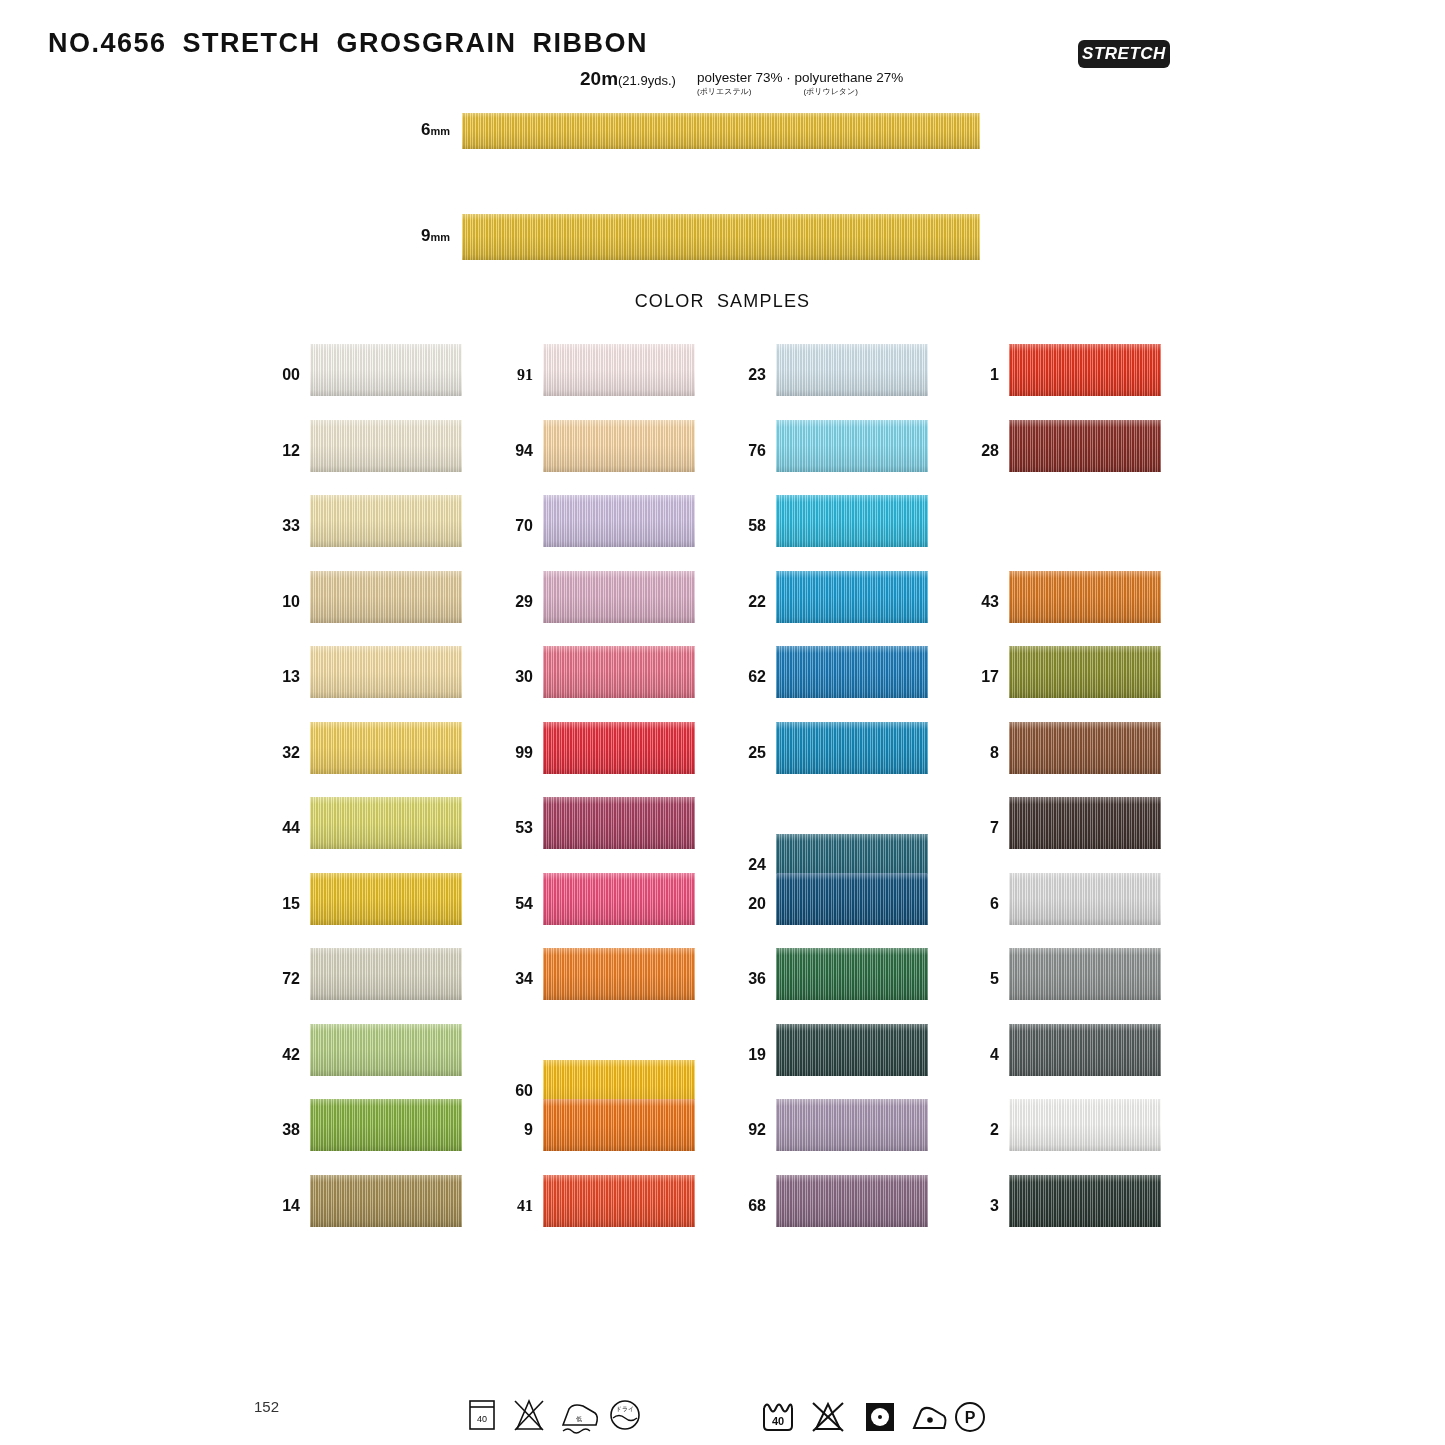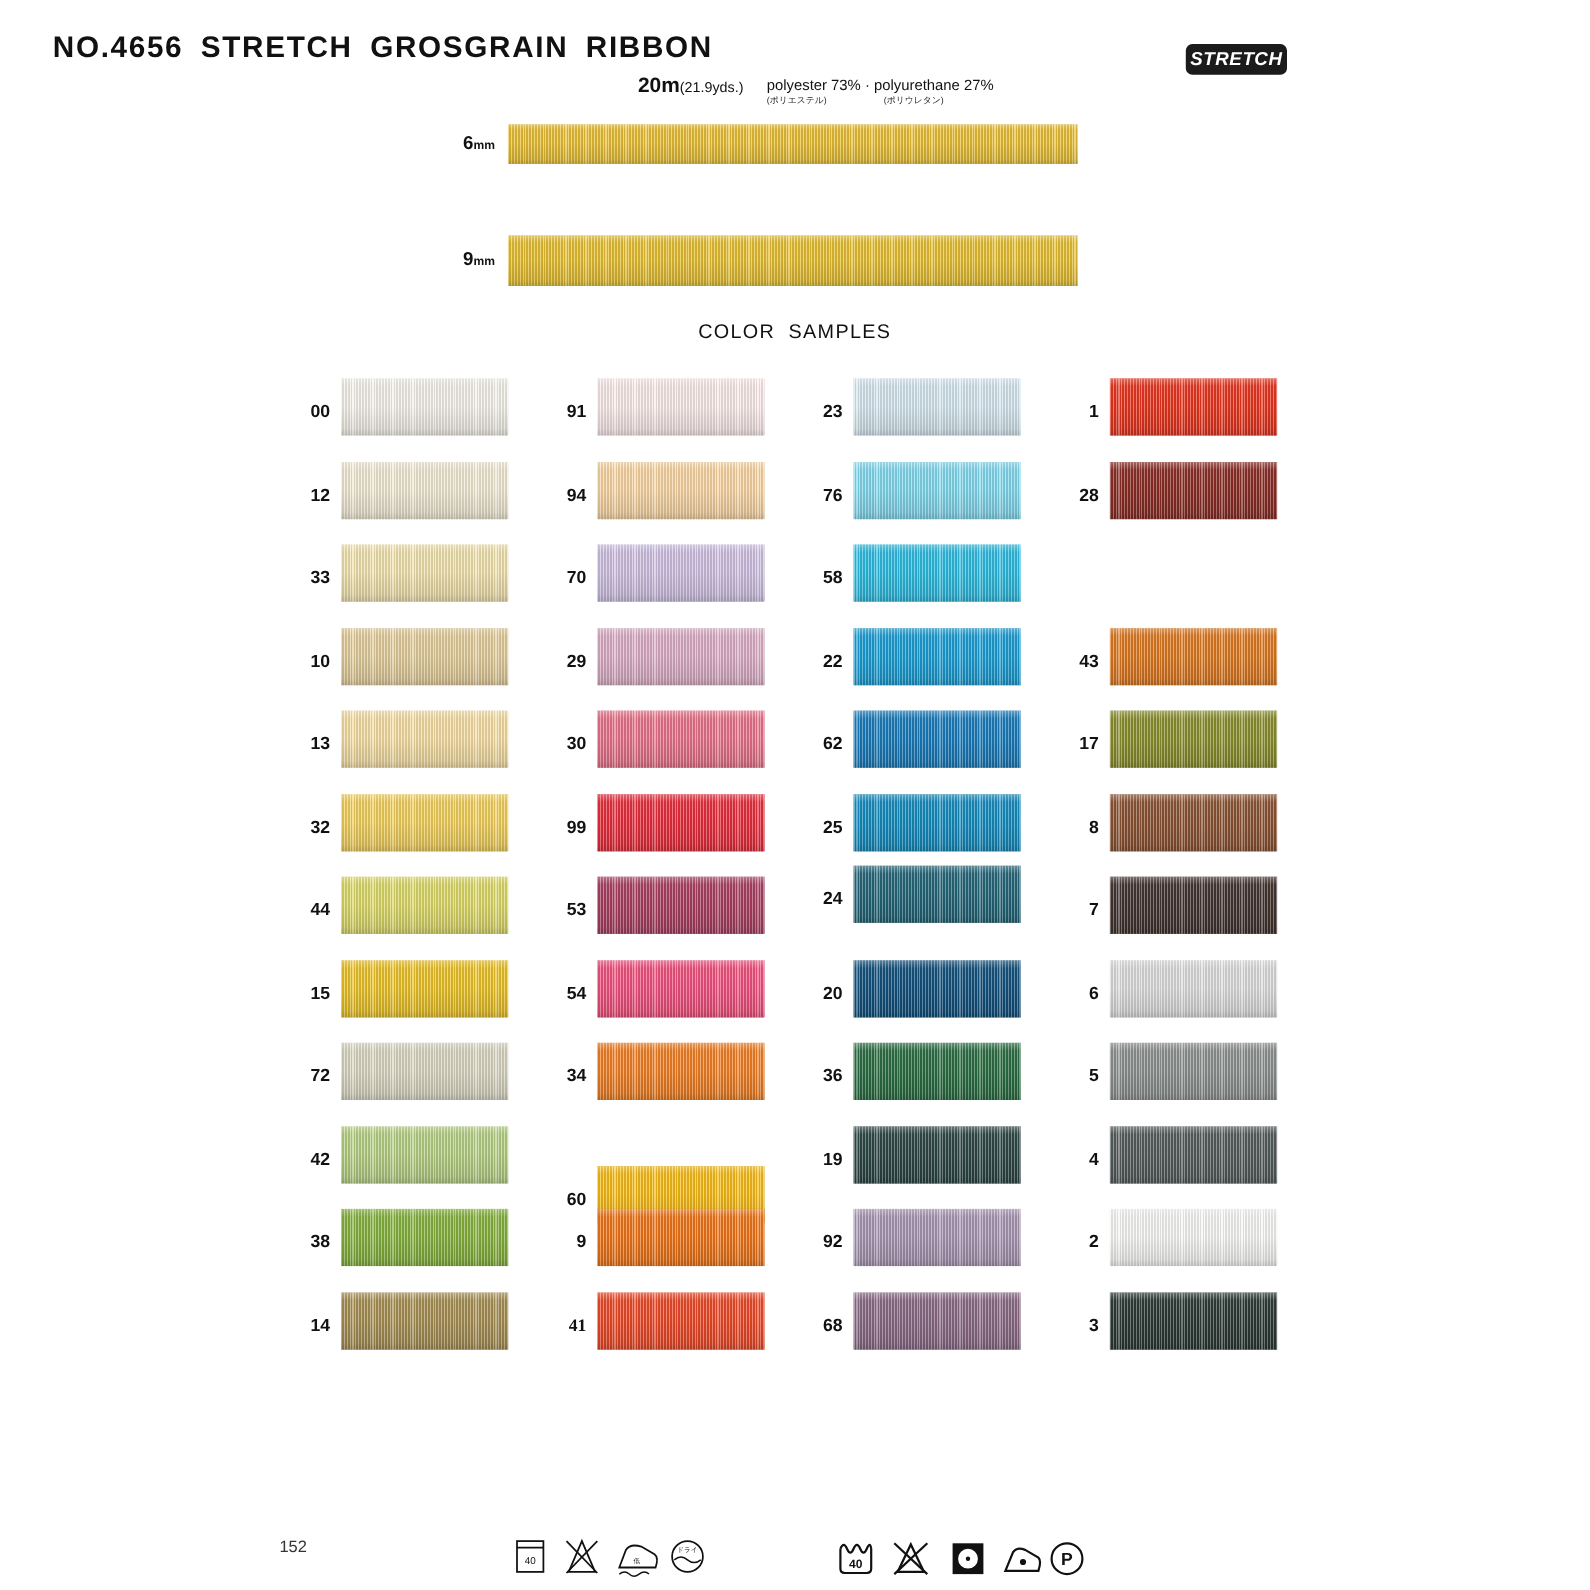--- a/index.html
+++ b/index.html
@@ -279,21 +279,21 @@
     </div>
     <div class="swatch-cell" style="left: 264px; top: 1174.5px; width: 200px; height: 52px;">
       <div class="swatch-code">14</div>
       <div class="swatch-chip" style="position: absolute;">
         <div style="position: absolute; inset: 0px; background: rgb(167, 144, 85);">
           <div class="ribbon-tex"></div>
           <div class="ribbon-edge"></div>
         </div>
       </div>
     </div>
-    <div class="swatch-cell" style="left: 497px; top: 344px; width: 200px; height: 52px;">
+    <div class="swatch-cell" style="left: 497px; top: 344px; width: 200px; height: 52px; font-family: Liberation Serif, serif;">
       <div class="swatch-code">91</div>
       <div class="swatch-chip" style="position: absolute;">
         <div style="position: absolute; inset: 0px; background: rgb(251, 234, 234);">
           <div class="ribbon-tex"></div>
           <div class="ribbon-edge"></div>
         </div>
       </div>
     </div>
     <div class="swatch-cell" style="left: 497px; top: 419.5px; width: 200px; height: 52px;">
       <div class="swatch-code">94</div>
@@ -441,21 +441,21 @@
     </div>
     <div class="swatch-cell" style="left: 730px; top: 721.5px; width: 200px; height: 52px;">
       <div class="swatch-code">25</div>
       <div class="swatch-chip" style="position: absolute;">
         <div style="position: absolute; inset: 0px; background: rgb(22, 140, 190);">
           <div class="ribbon-tex"></div>
           <div class="ribbon-edge"></div>
         </div>
       </div>
     </div>
-    <div class="swatch-cell" style="left: 730px; top: 787px; width: 200px; height: 52px;">
+    <div class="swatch-cell" style="left: 730px; top: 834px; width: 200px; height: 52px;">
       <div class="swatch-code">24</div>
       <div class="swatch-chip" style="position: absolute;">
         <div style="position: absolute; inset: 0px; background: rgb(37, 102, 121);">
           <div class="ribbon-tex"></div>
           <div class="ribbon-edge"></div>
         </div>
       </div>
     </div>
     <div class="swatch-cell" style="left: 730px; top: 872.5px; width: 200px; height: 52px;">
       <div class="swatch-code">20</div>

